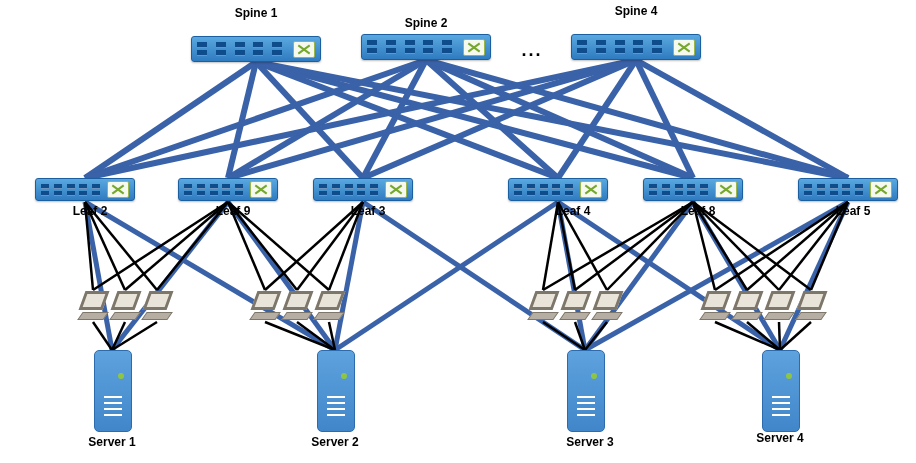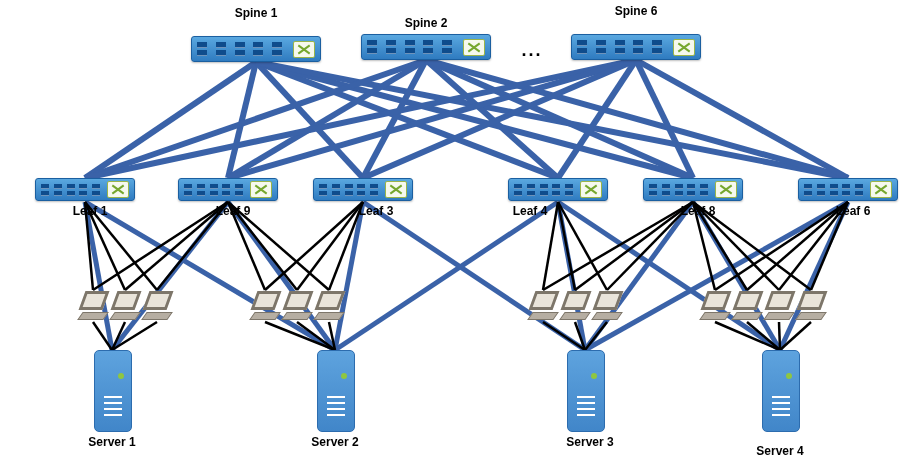--- a/index.html
+++ b/index.html
@@ -136,21 +136,21 @@
         <line x1="607" y1="322" x2="585" y2="350"></line>
       <line x1="715" y1="322" x2="780" y2="350"></line>
         <line x1="747" y1="322" x2="780" y2="350"></line>
         <line x1="779" y1="322" x2="780" y2="350"></line>
         <line x1="811" y1="322" x2="780" y2="350"></line>
     </g>
   </svg>
 
   <div class="lbl" style="left:256px;top:6px">Spine 1</div>
   <div class="lbl" style="left:426px;top:16px">Spine 2</div>
-  <div class="lbl" style="left:636px;top:4px">Spine 6</div>
+  <div class="lbl" style="left:636px;top:4px">Spine 4</div>
   <div class="lbl ellipsis" style="left:532px;top:40px">...</div>
 
   <div class="switch spine" style="left:191px;top:36px">
       <span class="ports">
         <i></i>
         <i></i>
         <i></i>
         <i></i>
         <i></i>
         <i></i>
@@ -312,26 +312,26 @@
         <i></i>
         <i></i>
       </span>
       <span class="xbox">
         <svg viewBox="0 0 20 16">
           <path d="M3 3L17 13M17 3L3 13" stroke="#76a72e" stroke-width="2.5" fill="none"></path>
         </svg>
       </span>
     </div>
 
-  <div class="lbl" style="left:90px;top:204px">Leaf 1</div>
+  <div class="lbl" style="left:90px;top:204px">Leaf 2</div>
   <div class="lbl" style="left:233px;top:204px">Leaf 9</div>
-  <div class="lbl" style="left:376px;top:204px">Leaf 3</div>
-  <div class="lbl" style="left:530px;top:204px">Leaf 4</div>
+  <div class="lbl" style="left:368px;top:204px">Leaf 3</div>
+  <div class="lbl" style="left:573px;top:204px">Leaf 4</div>
   <div class="lbl" style="left:698px;top:204px">Leaf 8</div>
-  <div class="lbl" style="left:853px;top:204px">Leaf 6</div>
+  <div class="lbl" style="left:853px;top:204px">Leaf 5</div>
 
   <div class="host" style="left:76px;top:290px">
       <span class="screen"></span>
       <span class="base"></span>
     </div>
   <div class="host" style="left:108px;top:290px">
       <span class="screen"></span>
       <span class="base"></span>
     </div>
   <div class="host" style="left:140px;top:290px">
@@ -415,15 +415,15 @@
         <i></i>
         <i></i>
         <i></i>
         <i></i>
       </span>
     </div>
 
   <div class="lbl" style="left:112px;top:435px">Server 1</div>
   <div class="lbl" style="left:335px;top:435px">Server 2</div>
   <div class="lbl" style="left:590px;top:435px">Server 3</div>
-  <div class="lbl" style="left:780px;top:444px">Server 4</div>
+  <div class="lbl" style="left:780px;top:431px">Server 4</div>
 
 </div>
 
 </body></html>

